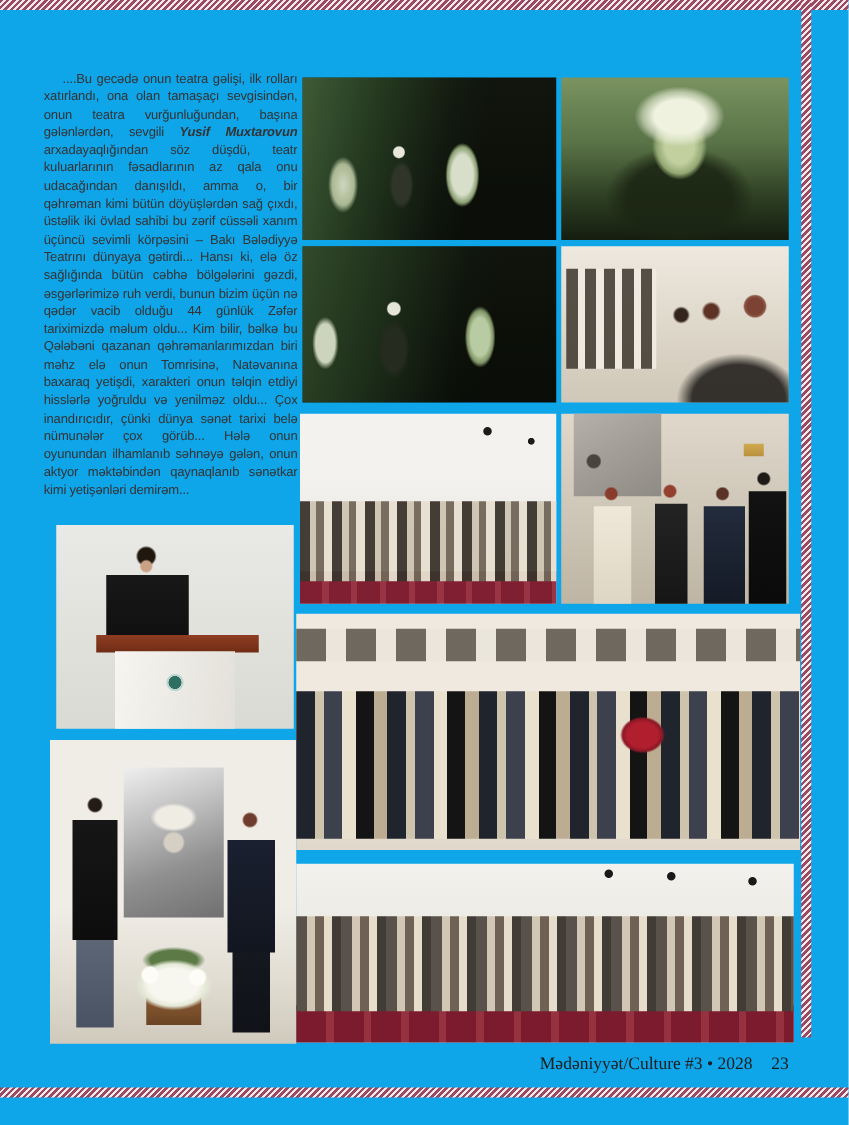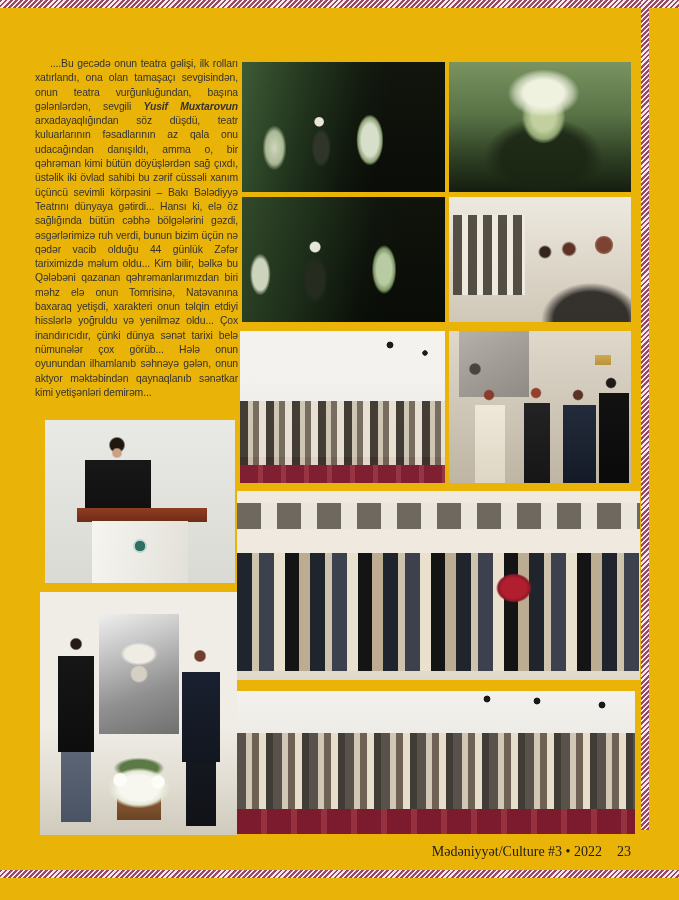--- a/index.html
+++ b/index.html
@@ -1,19 +1,19 @@
 <!DOCTYPE html>
 <html lang="az" style="--band-color: #9a4a63;"><head>
 <meta charset="utf-8">
 <style>
   html,body{margin:0;padding:0;background:#ffffff;}
   .page{
     position:relative;
     width:679px;height:900px;
-    background:#eab308;
+    background:#0ea5e9;
     overflow:hidden;
     font-family:"Liberation Sans", sans-serif;
   }
   
   .band{
     position:absolute;
     background:repeating-linear-gradient(135deg, var(--band-color,#9a4a63) 0 2px, #f4e9ed 2px 3.6px);
   }
   .band-top{left:0;top:40;width:679px;height:8px;}
   .band-right{left:641px;top:0;width:8px;height:830px;}
@@ -184,16 +184,16 @@
   <div class="ph p-stage3"></div>
   <div class="ph p-visitors"></div>
   <div class="ph p-aud1"></div>
   <div class="ph p-family"></div>
   <div class="ph p-podium"></div>
   <div class="ph p-memorial"></div>
   <div class="ph p-group"></div>
   <div class="ph p-aud2"></div>
 
   <div class="footer">
-    <span>Mədəniyyət/Culture #3 • 2022</span><span class="pagenum">23</span>
+    <span>Mədəniyyət/Culture #3 • 2028</span><span class="pagenum">23</span>
   </div>
 
 </div>
 
 </body></html>

